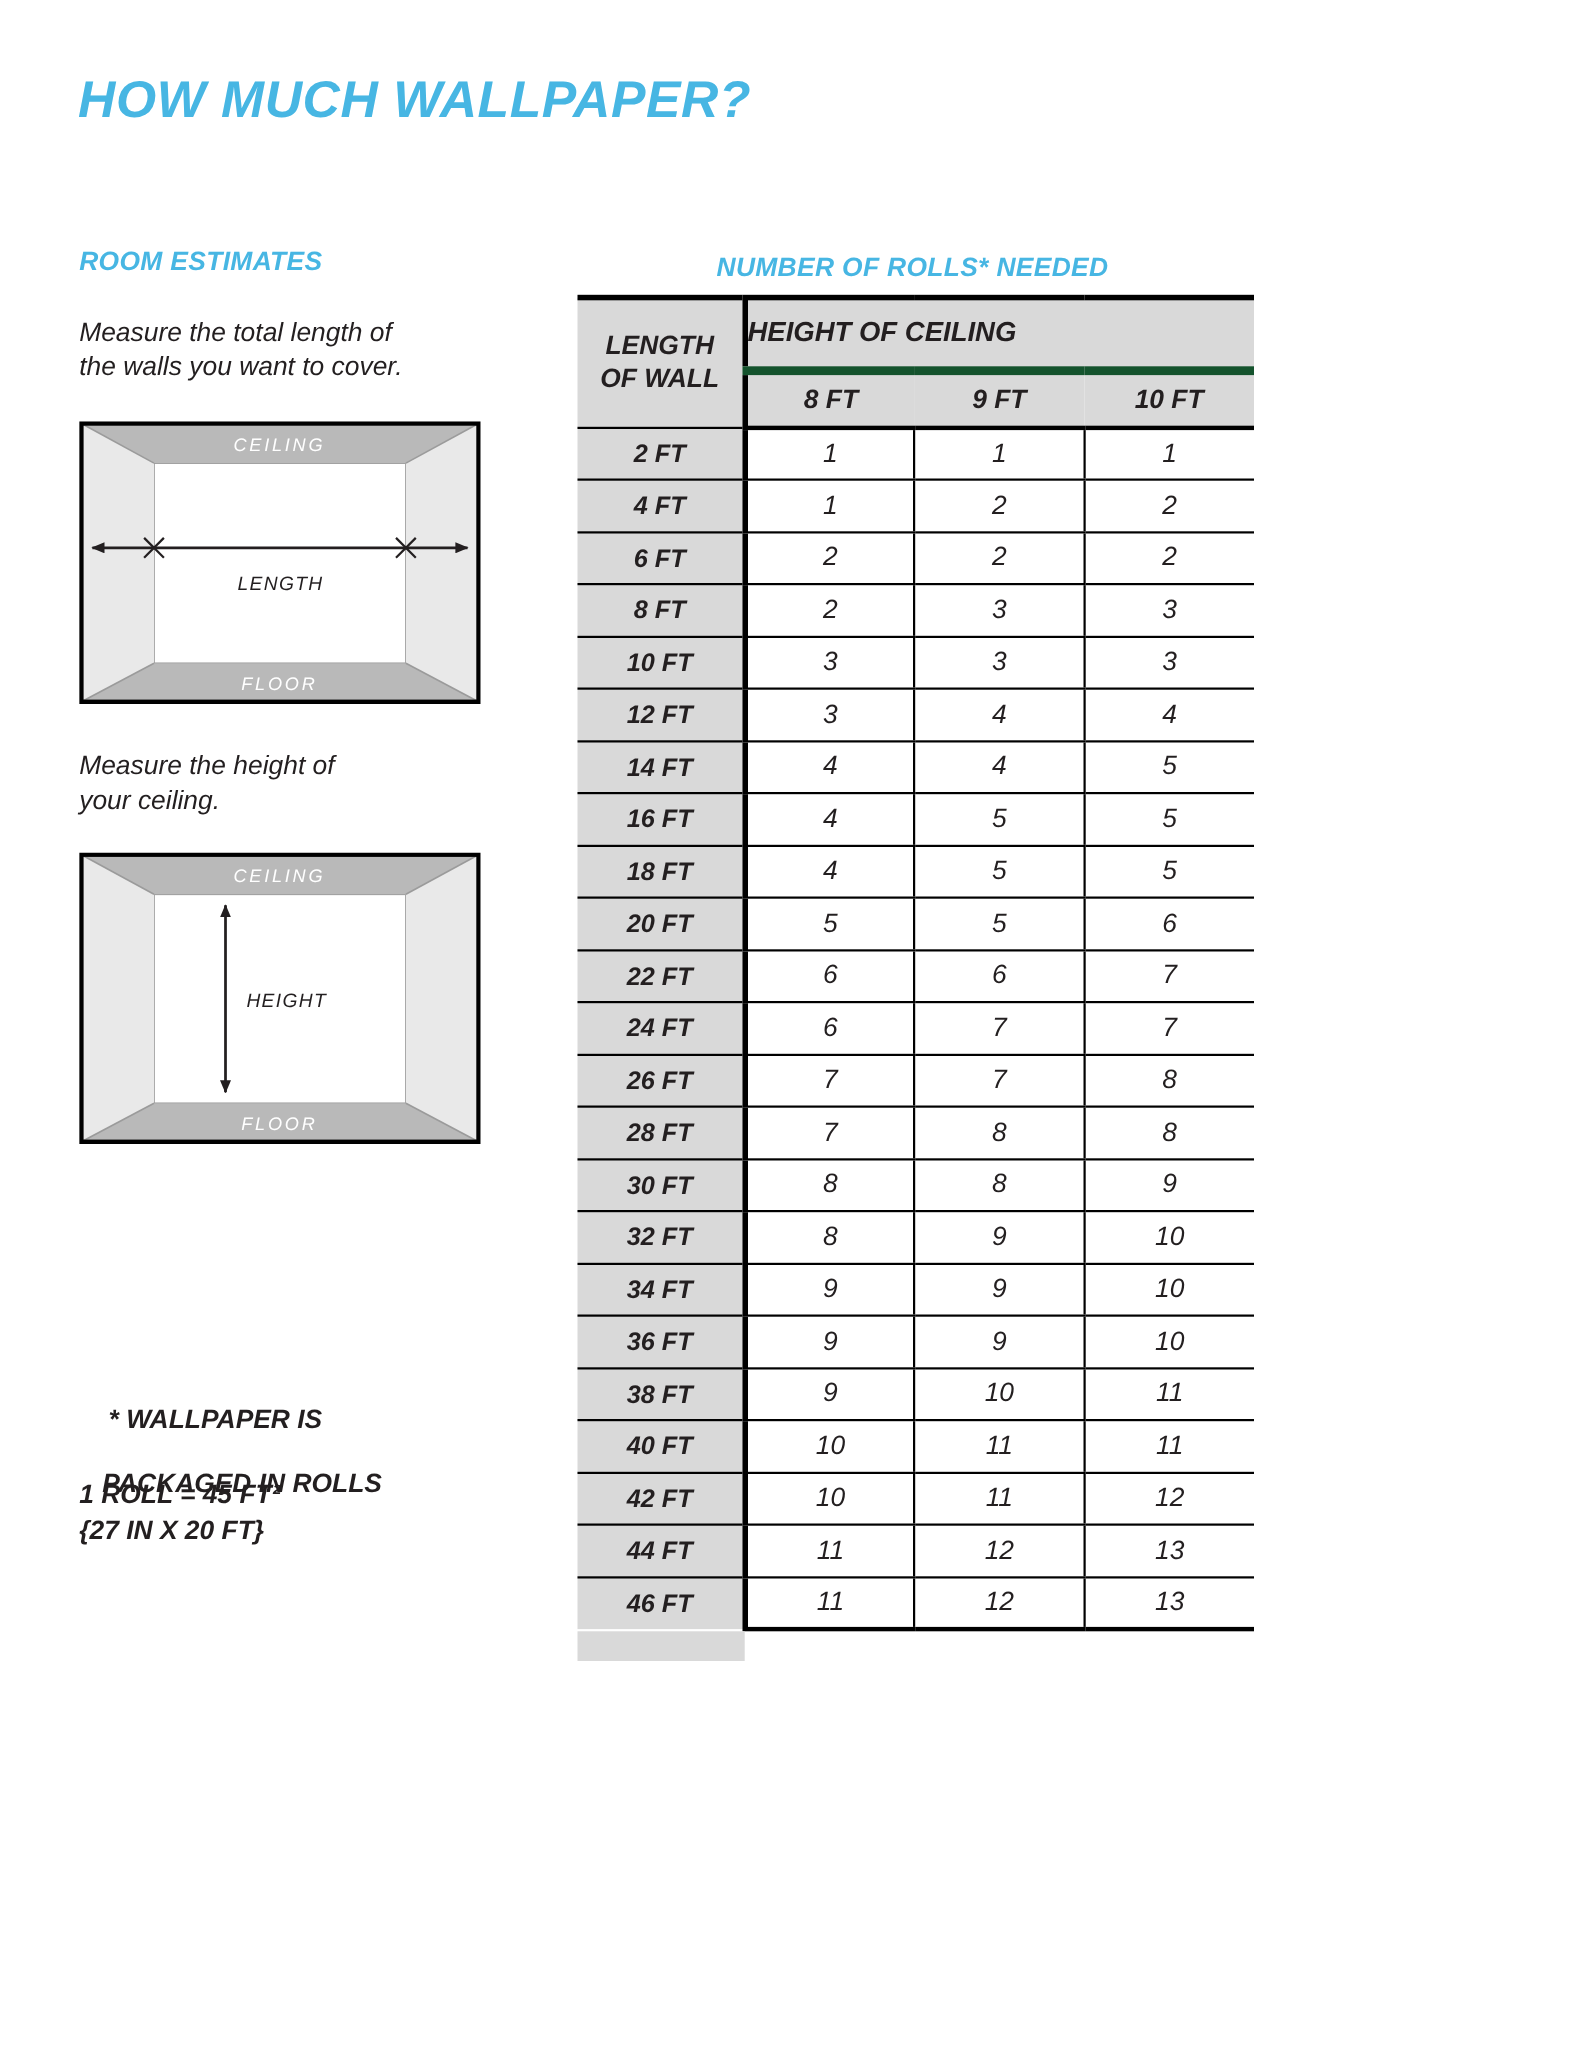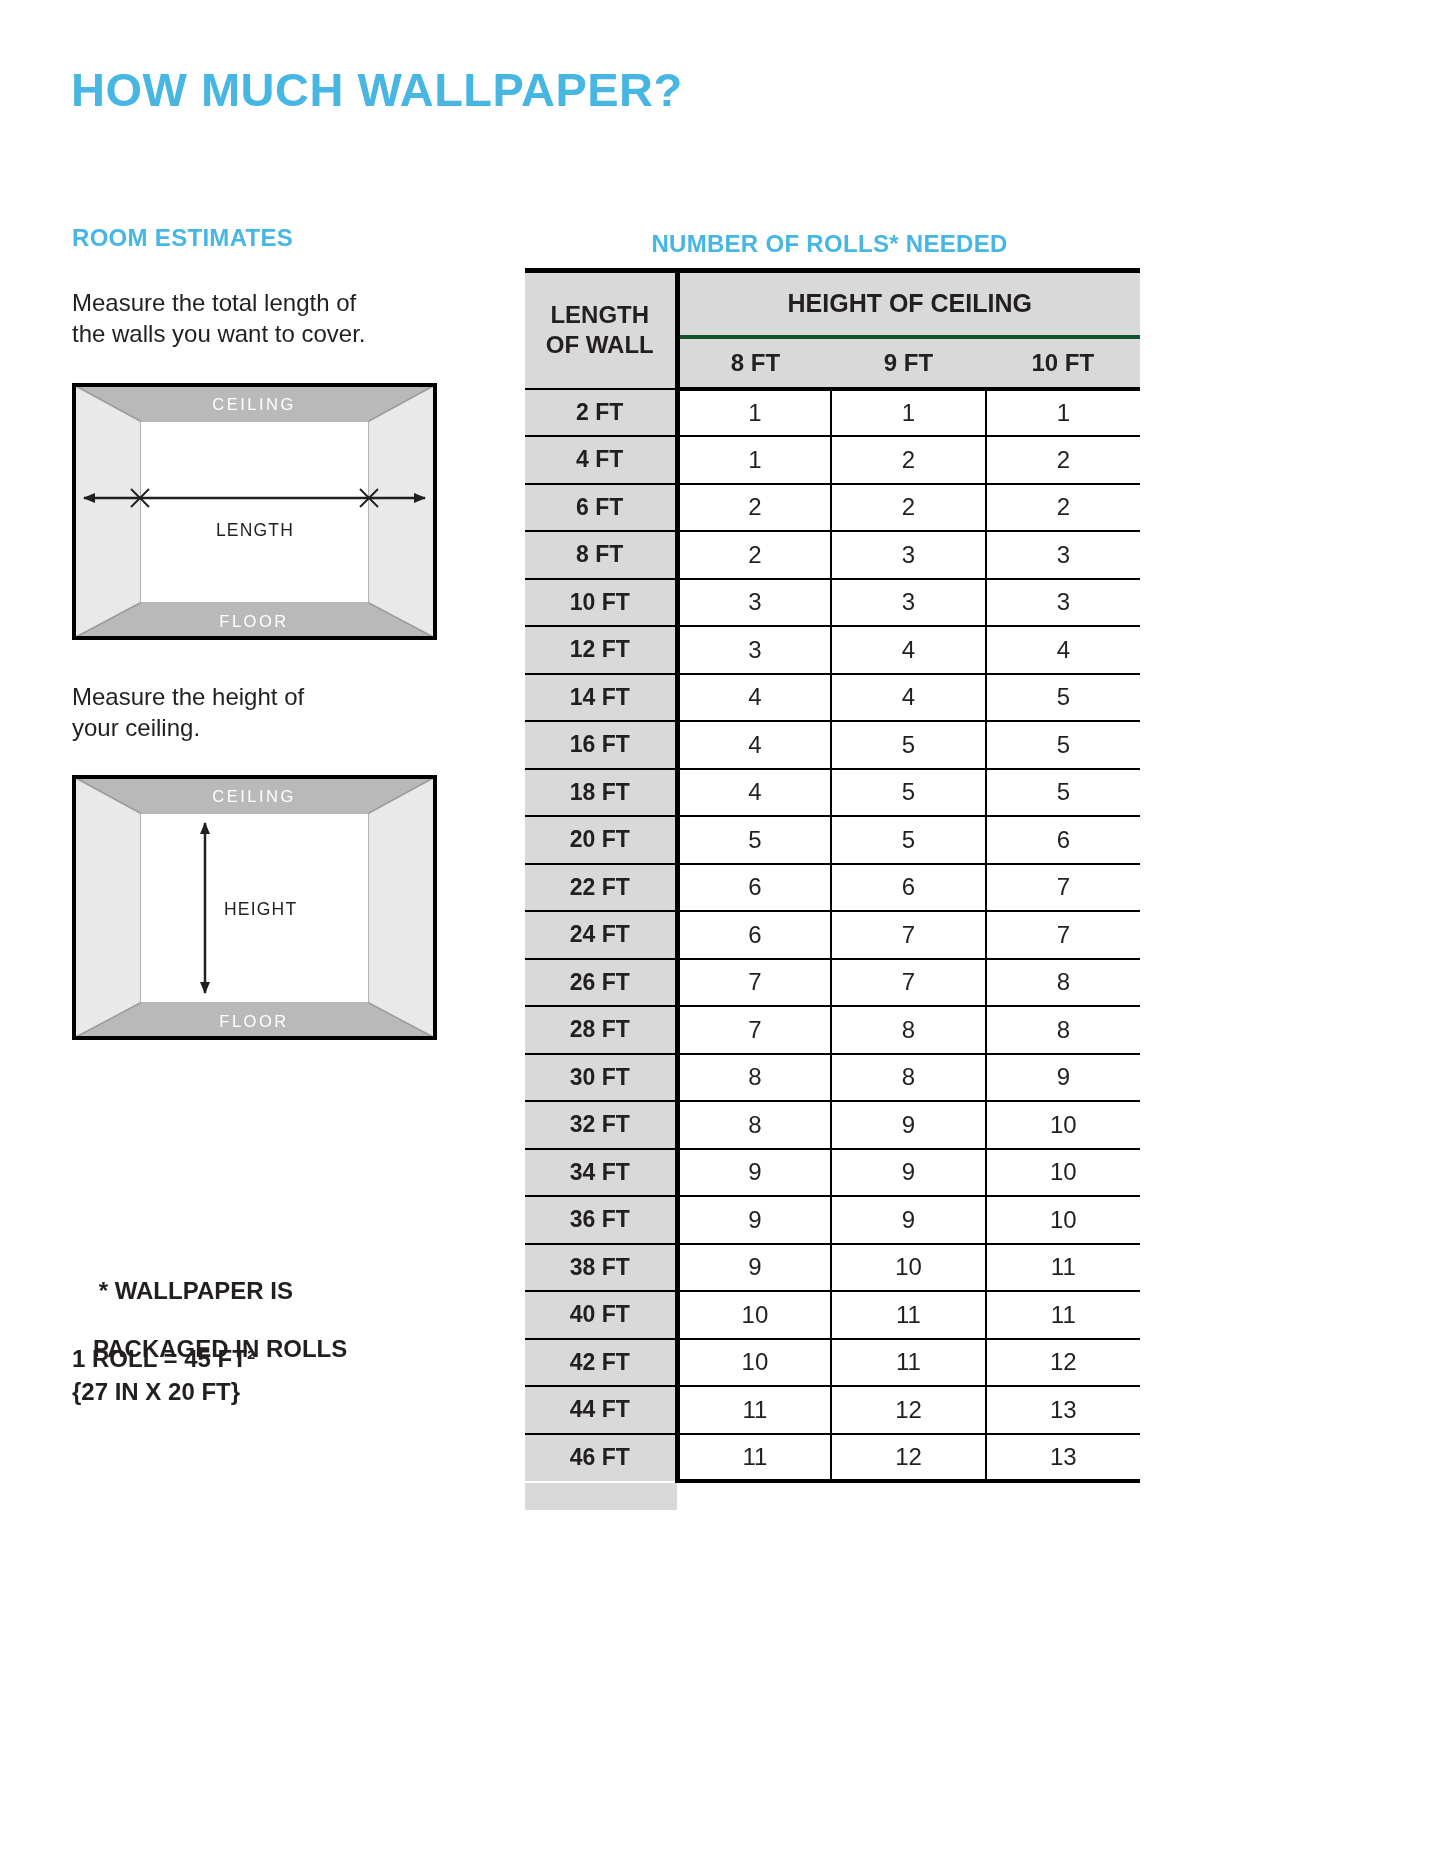--- a/index.html
+++ b/index.html
@@ -7,20 +7,21 @@
   body {
     font-family: "Liberation Sans", sans-serif;
     color: var(--text, #231f20);
   }
   .page {
     position: relative;
     width: 1445px;
     height: 1870px;
     background: #ffffff;
     overflow: hidden;
+    font-style: italic;
   }
 
   
   .page-title {
     position: absolute;
     left: 71px; top: 62px;
     font-size: 47px;
     font-weight: bold;
     letter-spacing: 0.5px;
     color: var(--accent, #47b6e3);
@@ -93,22 +94,22 @@
   table.rolls th, table.rolls td { vertical-align: middle; }
   .corner-head {
     background: var(--table-gray, #d9d9d9);
     border-right: 5px solid #000;
     border-bottom: 2px solid #000;
     font-size: 24px; font-weight: bold; line-height: 30px;
     white-space: pre-line; text-align: center;
   }
   .group-head {
     background: var(--table-gray, #d9d9d9);
-    border-bottom: 4px solid #14532d;
-    font-size: 25px; font-weight: bold; text-align: center;
+    border-bottom: 8px solid #14532d;
+    font-size: 25px; font-weight: bold; text-align: left;
     height: 66px;
   }
   tr.sub-head th {
     background: var(--table-gray, #d9d9d9);
     border-bottom: 4px solid #000;
     font-size: 24px; font-weight: bold; text-align: center;
     height: 52px;
   }
   table.rolls tbody td {
     height: 47.5px;

